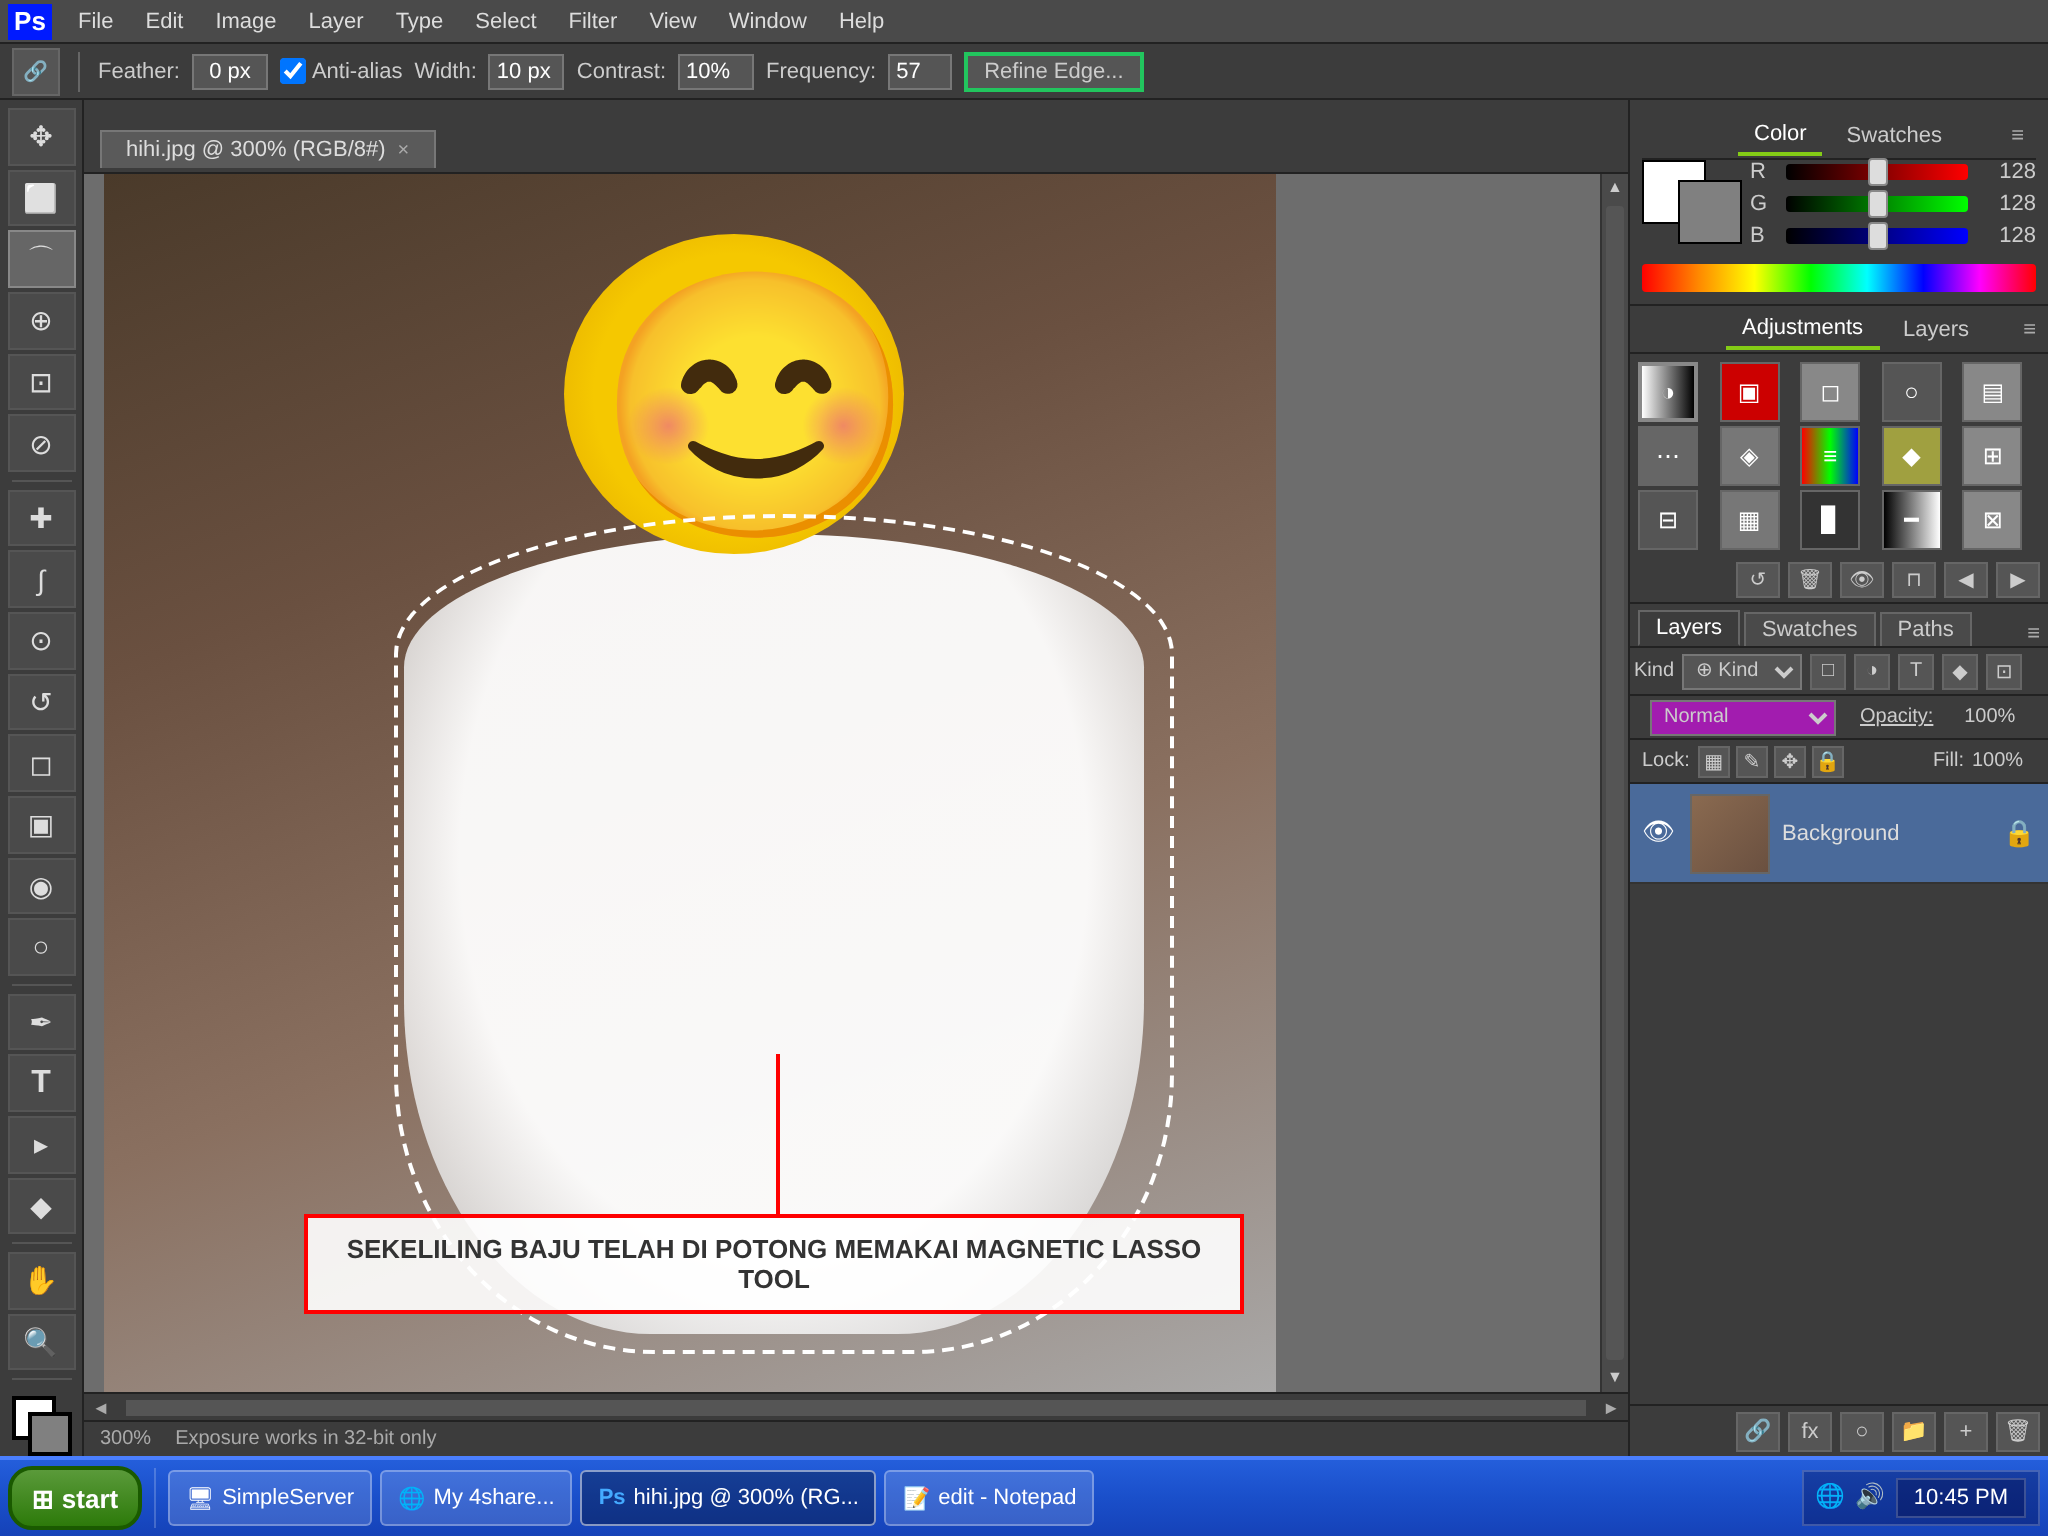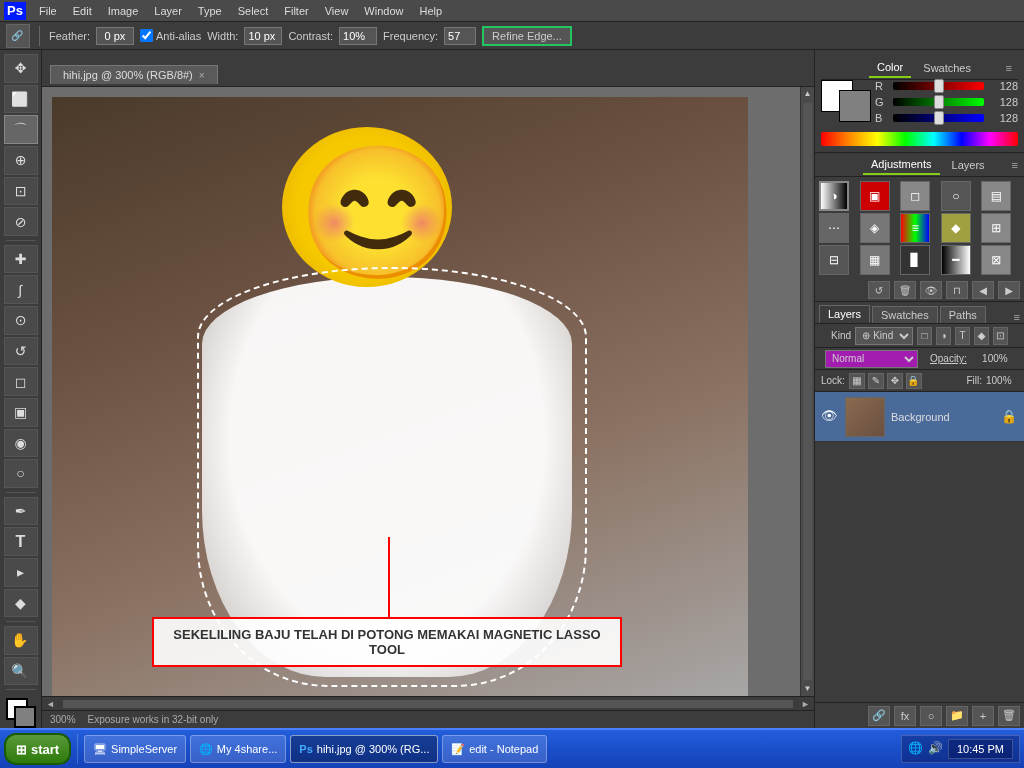--- a/index.html
+++ b/index.html
@@ -116,22 +116,22 @@
     }
     .doc-tab .close-x { font-size: 10px; color: #aaa; cursor: pointer; }
     #canvas-scroll {
       flex: 1;
       overflow: hidden;
       position: relative;
       background: #6d6d6d;
     }
     #canvas {
       position: absolute;
-      top: 10px; left: 10px;
-      width: 696px; height: 620px;
+      top: 0; left: 10px;
+      width: 586px; height: 620px;
       background: #888;
       overflow: hidden;
     }
     
     #canvas-img {
       width: 100%; height: 100%;
       position: relative;
       background: linear-gradient(160deg, #4a3a2a 0%, #6a5040 30%, #8a7060 60%, #aaa 100%);
       overflow: hidden;
     }
@@ -303,21 +303,21 @@
     }
     .layers-tab {
       padding: 2px 8px;
       font-size: 11px; color: #ccc; cursor: pointer;
       background: #4a4a4a; border: 1px solid #666; border-bottom: none;
     }
     .layers-tab.active { background: #3c3c3c; border-bottom: 1px solid #3c3c3c; color: #fff; }
     .layers-options { margin-left: auto; font-size: 11px; color: #aaa; cursor: pointer; }
     .layers-toolbar {
       height: 24px; background: #3c3c3c;
-      display: flex; align-items: center; padding: 0 16px; gap: 4px;
+      display: flex; align-items: center; padding: 0 2px; gap: 4px;
       border-bottom: 1px solid #222;
     }
     .layers-kind-label { font-size: 10px; color: #ccc; }
     .layers-kind-select {
       background: #555; border: 1px solid #777; color: #ccc;
       font-size: 10px; height: 18px; padding: 0 2px; width: 60px;
     }
     .layers-icon-btn {
       width: 18px; height: 18px; background: #555; border: 1px solid #666;
       font-size: 10px; cursor: pointer; display: flex; align-items: center; justify-content: center; color: #ccc;

